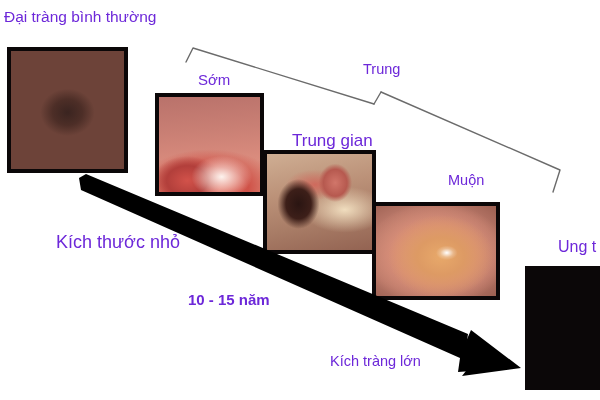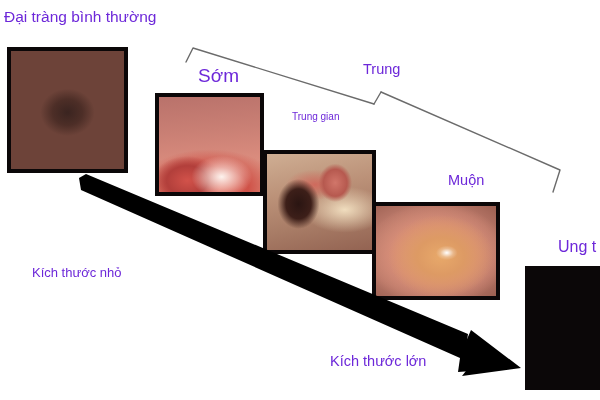--- a/index.html
+++ b/index.html
@@ -18,26 +18,26 @@
 
   
   .label {
     position: absolute;
     color: #6d28d9;
     font-family: Liberation Sans, sans-serif;
     white-space: nowrap;
     line-height: 1;
   }
   .lbl-title    { left: 4px;   top: 9px;   font-size: 15.5px; }
-  .lbl-som      { left: 198px; top: 66px;  font-size: 19px; }
+  .lbl-som      { left: 198px; top: 72px;  font-size: 15px; }
   .lbl-polyp    { left: 363px; top: 62px;  font-size: 14.5px; }
-  .lbl-trung    { left: 292px; top: 112px; font-size: 10px; }
+  .lbl-trung    { left: 292px; top: 132px; font-size: 17px; }
   .lbl-muon     { left: 448px; top: 173px; font-size: 14.5px; }
   .lbl-ung      { left: 558px; top: 239px; font-size: 16px; }
-  .lbl-nho      { left: 32px;  top: 233px; font-size: 13px; margin-top: 33px; }
+  .lbl-nho      { left: 56px;  top: 233px; font-size: 18px; }
   .lbl-lon      { left: 330px; top: 354px; font-size: 14.5px; }
   .lbl-years    { left: 188px; top: 292px; font-size: 15px; font-weight: bold; }
 
   
   .photo {
     position: absolute;
     background: #0b0708;
     padding: 4px;
     box-sizing: border-box;
     overflow: hidden;
@@ -154,15 +154,16 @@
     <polygon fill="#000000" points="471,330 521,368 462,376 476,358 464,346"></polygon>
   </svg>
 
   <div class="label lbl-title">Đại tràng bình thường</div>
   <div class="label lbl-som">Sớm</div>
   <div class="label lbl-polyp">Trung</div>
   <div class="label lbl-trung">Trung gian</div>
   <div class="label lbl-muon">Muộn</div>
   <div class="label lbl-ung">Ung t</div>
   <div class="label lbl-nho">Kích thước nhỏ</div>
-  <div class="label lbl-lon">Kích thước lớn</div>
+  <div class="label lbl-lon">Kích tràng lớn</div>
+  <div class="label lbl-years">10 - 15 năm</div>
 
 </div>
 
 </body></html>

